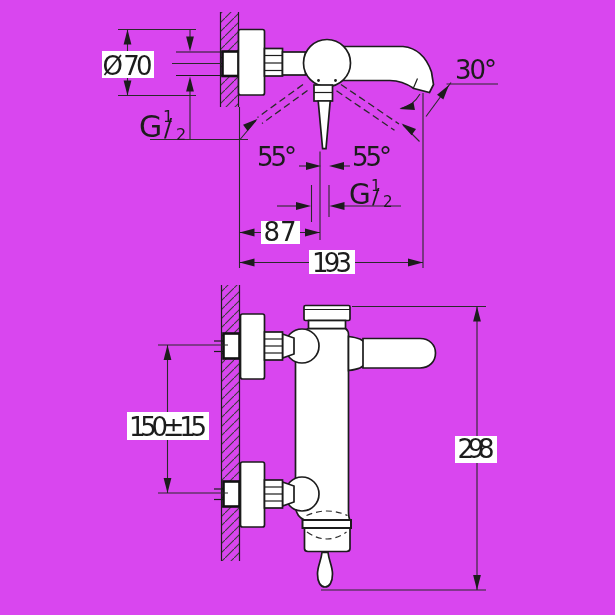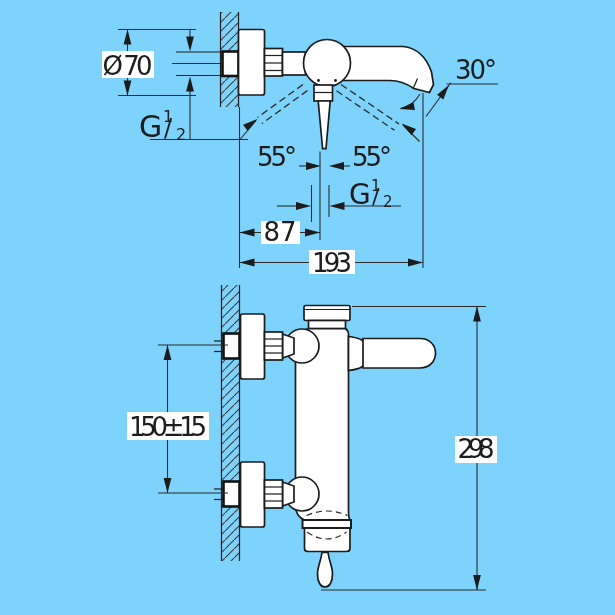--- a/index.html
+++ b/index.html
@@ -1,16 +1,16 @@
 <!DOCTYPE html>
 <html><head>
 <meta charset="utf-8">
 <style>
   html,body{margin:0;padding:0;background:#ffffff;}
-  .canvas{position:relative;width:615px;height:615px;background:#7dd3fc;overflow:hidden;
+  .canvas{position:relative;width:615px;height:615px;background:#d946ef;overflow:hidden;
           font-family:"DejaVu Sans",sans-serif;}
   svg{display:block;}
   .dim-text{font-family:"DejaVu Sans",sans-serif;font-size:26px;fill:#1c1c1c;}
   .frac-g{font-family:"DejaVu Sans",sans-serif;fill:#1c1c1c;}
   .outline{stroke:#1c1c1c;stroke-width:1.7;fill:#ffffff;}
   .outline-thin{stroke:#1c1c1c;stroke-width:1.2;fill:none;}
   .thick{stroke:#111111;stroke-width:2.6;fill:#ffffff;}
   .dimline{stroke:#2a2a2a;stroke-width:1.1;fill:none;}
   .ghost{stroke:#2a2a2a;stroke-width:1.3;fill:none;stroke-dasharray:7 4;}
   .hidden-edge{stroke:#2a2a2a;stroke-width:1.2;fill:none;stroke-dasharray:6 4;}

